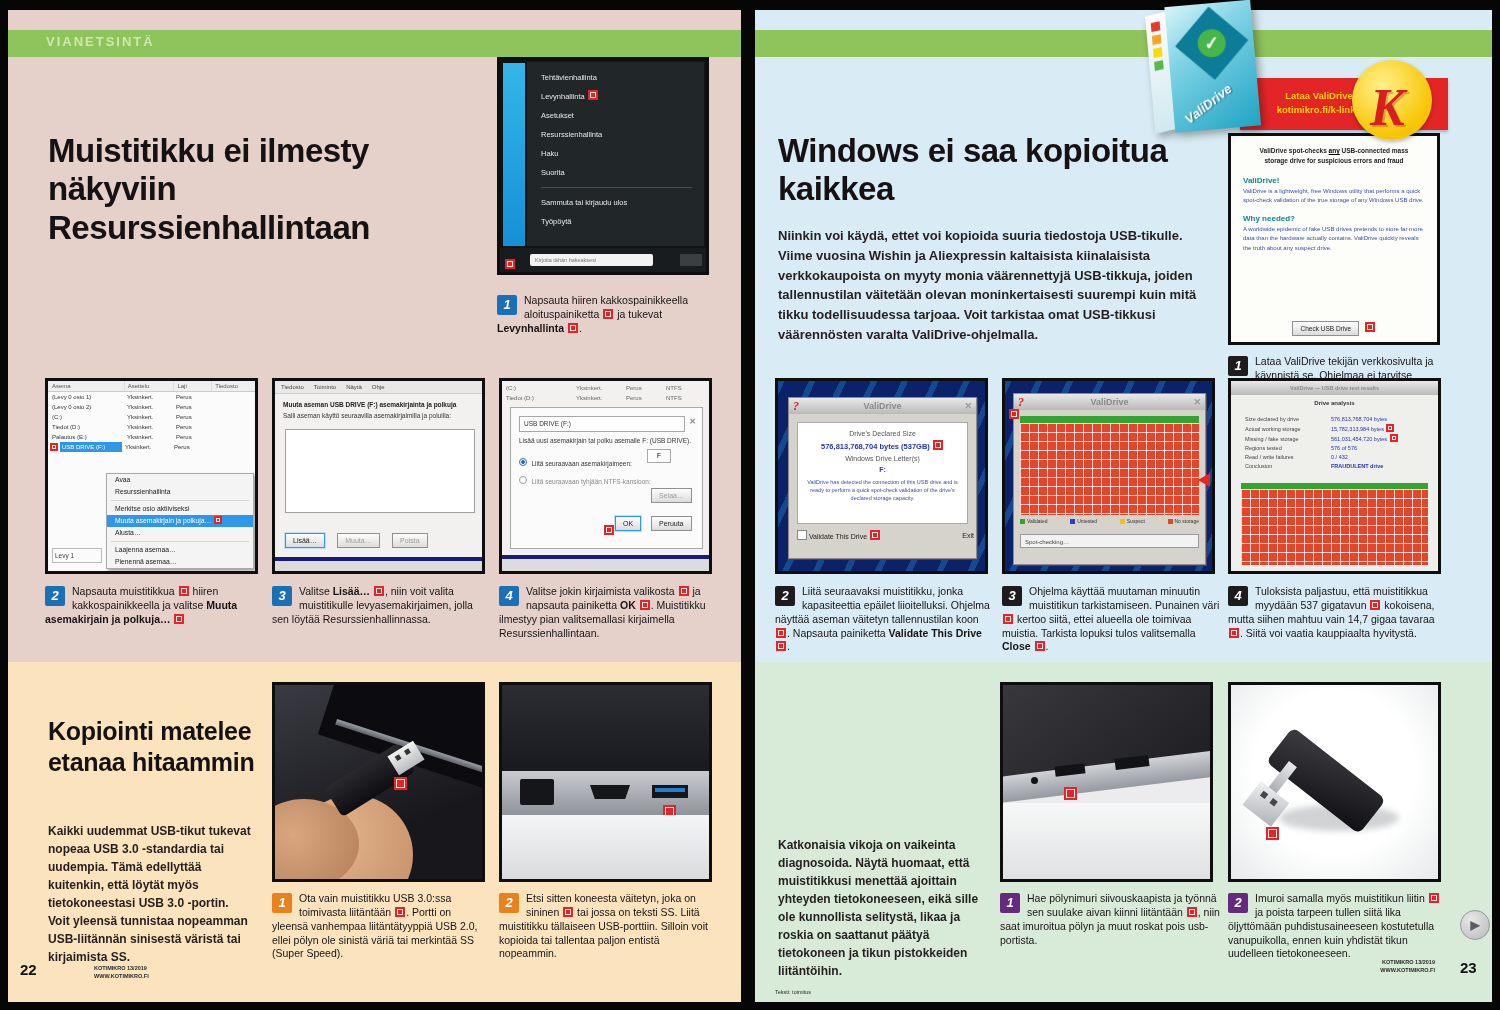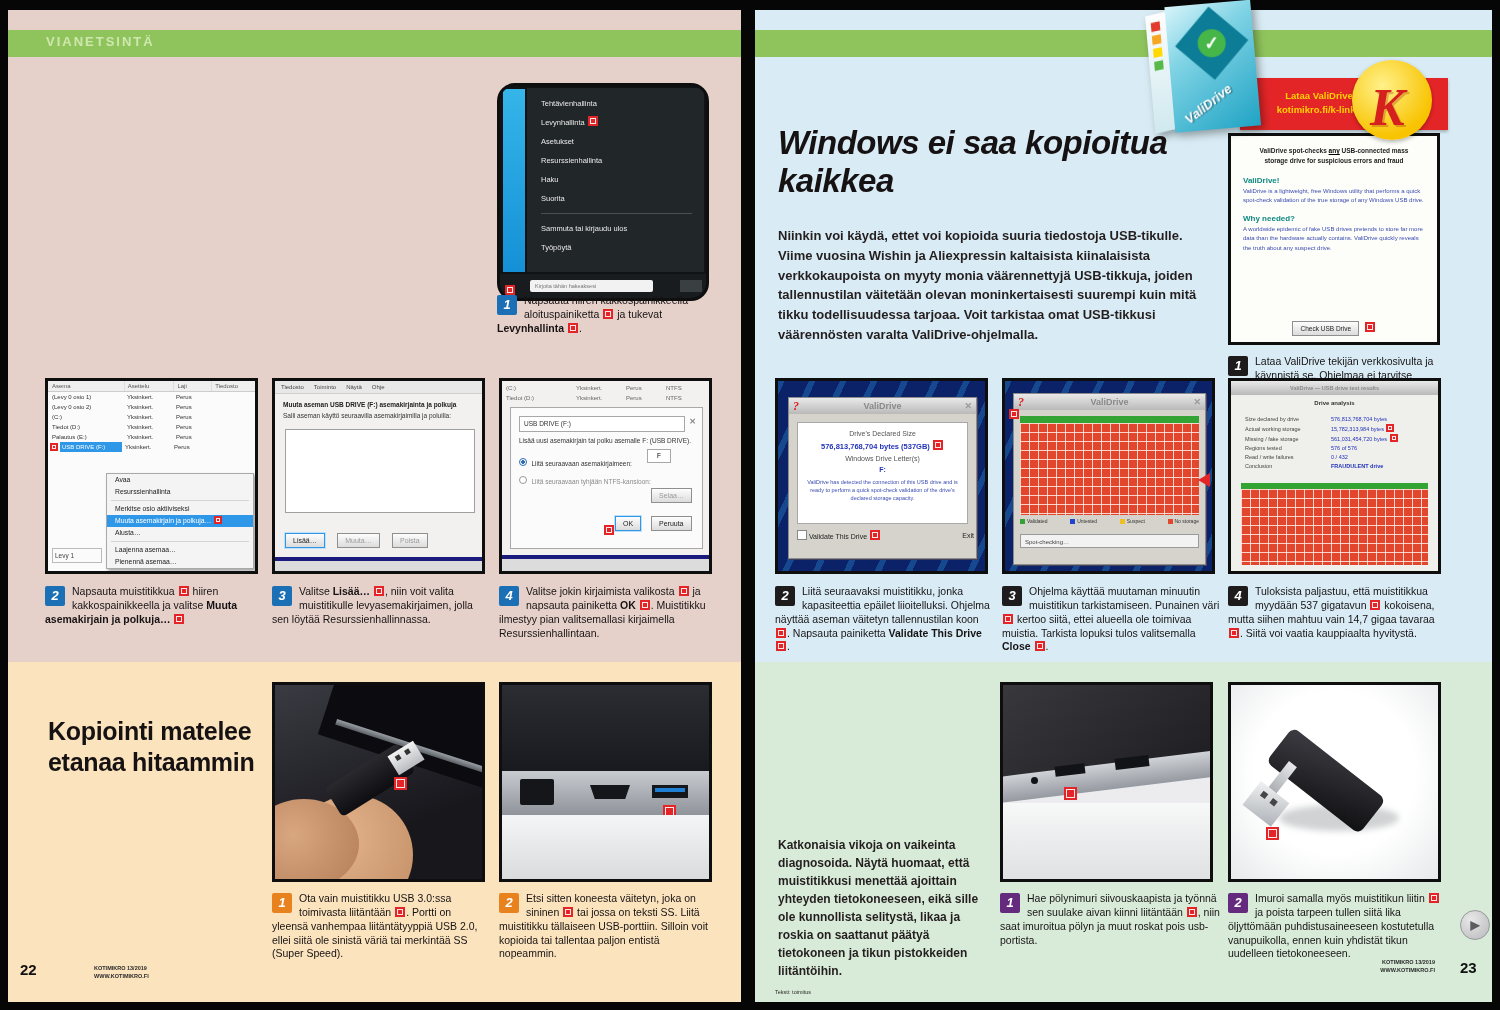--- a/index.html
+++ b/index.html
@@ -57,22 +57,23 @@
 </style>
 </head>
 <body>
 
 <div id="stage">
 
   <div id="pgL" class="pg">
     <div class="bar"></div>
     <div class="kick">VIANETSINTÄ</div>
 
-
-    <div class="shot" style="left:489px;top:73px;width:212px;height:218px;background:#101213;border-radius:18px;">
+    <h1 class="hl abs" style="left:40px;top:122px;width:430px;">Muistitikku ei ilmesty näkyviin Resurssienhallintaan</h1>
+
+    <div class="shot" style="left:489px;top:47px;width:212px;height:218px;background:#101213;">
       <div class="abs" style="left:3px;top:3px;width:22px;height:183px;background:linear-gradient(#35b5e9,#1590d6);"></div>
       <div class="abs" style="left:27px;top:2px;width:177px;height:184px;background:#212628;padding:6px 0 0 14px;box-sizing:border-box;">
         <div class="menuI">Tehtävienhallinta</div>
         <div class="menuI"><span>Levynhallinta</span> <span class="m"></span></div>
         <div class="menuI">Asetukset</div>
         <div class="menuI">Resurssienhallinta</div>
         <div class="menuI">Haku</div>
         <div class="menuI">Suorita</div>
         <div style="height:1px;background:#4a4f52;margin:5px 12px 5px 0;"></div>
         <div class="menuI">Sammuta tai kirjaudu ulos</div>
@@ -202,20 +203,21 @@
     </div>
     <div class="cap abs" style="left:264px;top:575px;width:218px;">
       <span class="badge bdg-blue">3</span><span>Valitse </span><b>Lisää…</b> <span class="m"></span><span>, niin voit valita muistitikulle levyasemakirjaimen, jolla sen löytää Resurssienhallinnassa.</span>
     </div>
     <div class="cap abs" style="left:491px;top:575px;width:218px;">
       <span class="badge bdg-blue">4</span><span>Valitse jokin kirjaimista valikosta</span> <span class="m"></span><span> ja napsauta painiketta </span><b>OK</b> <span class="m"></span><span>. Muistitikku ilmestyy pian valitsemallasi kirjaimella Resurssienhallintaan.</span>
     </div>
 
     <div class="botL"></div>
     <h2 class="hl2 abs" style="left:40px;top:706px;width:220px;">Kopiointi matelee etanaa hitaammin</h2>
+    <div class="body2 abs" style="left:40px;top:812px;width:205px;">Kaikki uudemmat USB-tikut tukevat nopeaa USB 3.0 -standardia tai uudempia. Tämä edellyttää kuitenkin, että löytät myös tietokoneestasi USB 3.0 -portin. Voit yleensä tunnistaa nopeamman USB-liitännän sinisestä väristä tai kirjaimista SS.</div>
 
     <div class="shot" style="left:264px;top:672px;width:213px;height:200px;background:linear-gradient(160deg,#3a3a42 0%,#17171c 70%);">
       <div class="abs" style="right:-30px;top:-40px;width:180px;height:120px;background:#0c0c10;transform:rotate(18deg);"></div>
       <div class="abs" style="right:-20px;top:60px;width:170px;height:6px;background:linear-gradient(#9aa0a6,#5c6065);transform:rotate(18deg);"></div>
       <div class="abs" style="left:18px;bottom:-36px;width:120px;height:120px;border-radius:50%;background:radial-gradient(circle at 35% 35%,#e4b58d,#c08b63);"></div>
       <div class="abs" style="left:-26px;bottom:-10px;width:110px;height:90px;border-radius:50%;background:radial-gradient(circle at 40% 40%,#d8a67f,#b37d57);"></div>
       <div class="abs" style="left:52px;top:78px;width:86px;height:34px;background:linear-gradient(#2a2a2e,#0e0e12);border-radius:5px;transform:rotate(-32deg);"></div>
       <div class="abs" style="left:116px;top:62px;width:30px;height:22px;background:linear-gradient(#f2f2f2,#b9bcc0);transform:rotate(-32deg);">
         <span class="abs" style="left:6px;top:4px;width:5px;height:5px;background:#333;"></span>
         <span class="abs" style="left:17px;top:4px;width:5px;height:5px;background:#333;"></span>
@@ -229,37 +231,37 @@
       <div class="abs" style="left:18px;top:94px;width:34px;height:26px;background:#15161a;border-radius:2px;"></div>
       <div class="abs" style="left:88px;top:100px;width:40px;height:14px;background:#15161a;clip-path:polygon(0 0,100% 0,88% 100%,12% 100%);"></div>
       <div class="abs" style="left:150px;top:100px;width:36px;height:13px;background:#15161a;">
         <span class="abs" style="left:3px;top:3px;width:30px;height:4px;background:#1f7fd4;"></span>
       </div>
       <span class="m lg abs" style="left:160px;top:118px;"></span>
       <div class="abs" style="left:0;top:130px;width:207px;height:64px;background:linear-gradient(#f4f5f6,#d9dbdd);"></div>
     </div>
 
     <div class="cap abs" style="left:264px;top:882px;width:218px;">
-      <span class="badge bdg-orange">1</span><span>Ota vain muistitikku USB 3.0:ssa toimivasta liitäntään</span> <span class="m"></span><span>. Portti on yleensä vanhempaa liitäntätyyppiä USB 2.0, ellei siitä ole sinistä väriä tai merkintää SS (Super Speed).</span>
+      <span class="badge bdg-orange">1</span><span>Ota vain muistitikku USB 3.0:ssa toimivasta liitäntään</span> <span class="m"></span><span>. Portti on yleensä vanhempaa liitäntätyyppiä USB 2.0, ellei pölyn ole sinistä väriä tai merkintää SS (Super Speed).</span>
     </div>
     <div class="cap abs" style="left:491px;top:882px;width:218px;">
       <span class="badge bdg-orange">2</span><span>Etsi sitten koneesta väitetyn, joka on sininen</span> <span class="m"></span><span> tai jossa on teksti SS. Liitä muistitikku tällaiseen USB-porttiin. Silloin voit kopioida tai tallentaa paljon entistä nopeammin.</span>
     </div>
 
     <div class="folio abs" style="left:12px;top:952px;">22</div>
     <div class="footTiny abs" style="left:86px;top:954px;">
       <div>KOTIMIKRO 13/2019</div>
       <div>WWW.KOTIMIKRO.FI</div>
     </div>
   </div>
 
   <div id="pgR" class="pg">
     <div class="bar"></div>
 
-    <h1 class="hl abs" style="left:23px;top:114px;width:430px;font-style:italic;">Windows ei saa kopioitua kaikkea</h1>
+    <h1 class="hl abs" style="left:23px;top:122px;width:430px;">Windows ei saa kopioitua kaikkea</h1>
     <div class="intro abs" style="left:23px;top:216px;width:435px;">Niinkin voi käydä, ettet voi kopioida suuria tiedostoja USB-tikulle. Viime vuosina Wishin ja Aliexpressin kaltaisista kiinalaisista verkkokaupoista on myyty monia väärennettyjä USB-tikkuja, joiden tallennustilan väitetään olevan moninkertaisesti suurempi kuin mitä tikku todellisuudessa tarjoaa. Voit tarkistaa omat USB-tikkusi väärennösten varalta ValiDrive-ohjelmalla.</div>
 
     <div class="abs" style="left:395px;top:-6px;width:108px;height:132px;transform:rotate(-5deg);z-index:6;filter:drop-shadow(3px 4px 4px rgba(0,0,0,.35));">
       <div class="abs" style="left:0;top:6px;width:20px;height:118px;background:linear-gradient(#fdfdfd,#cfe9ef);transform:skewY(-8deg);">
         <span class="abs" style="left:5px;top:8px;width:9px;height:9px;background:#e23b2e;"></span>
         <span class="abs" style="left:5px;top:21px;width:9px;height:9px;background:#f6a621;"></span>
         <span class="abs" style="left:5px;top:34px;width:9px;height:9px;background:#ffd900;"></span>
         <span class="abs" style="left:5px;top:47px;width:9px;height:9px;background:#57b947;"></span>
       </div>
       <div class="abs" style="left:20px;top:0;width:86px;height:126px;background:linear-gradient(145deg,#d8f4fa 0%,#7fd3e4 35%,#1fa3c4 100%);">

